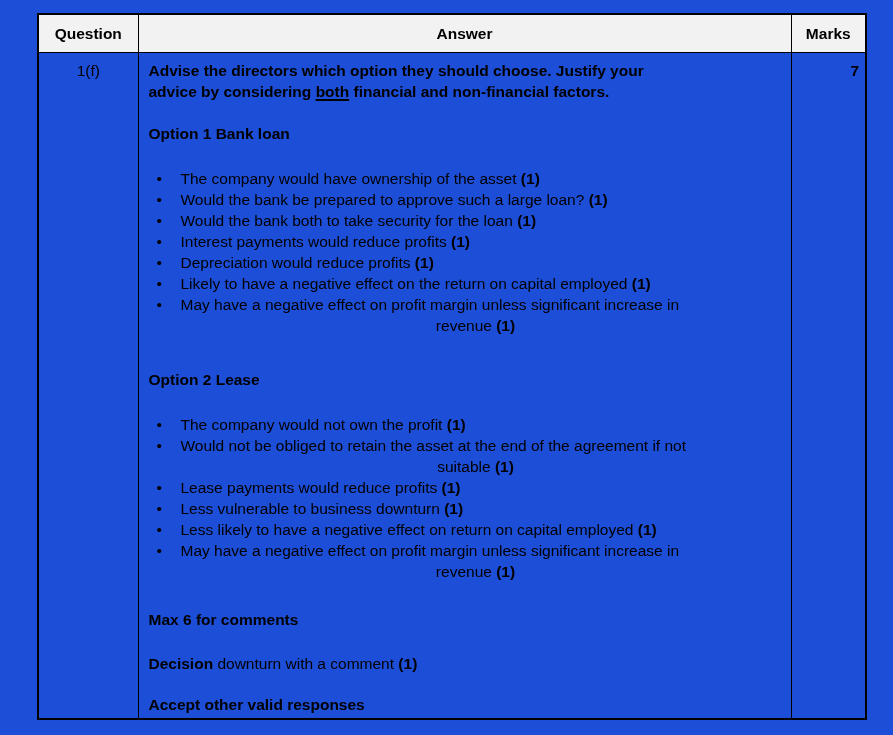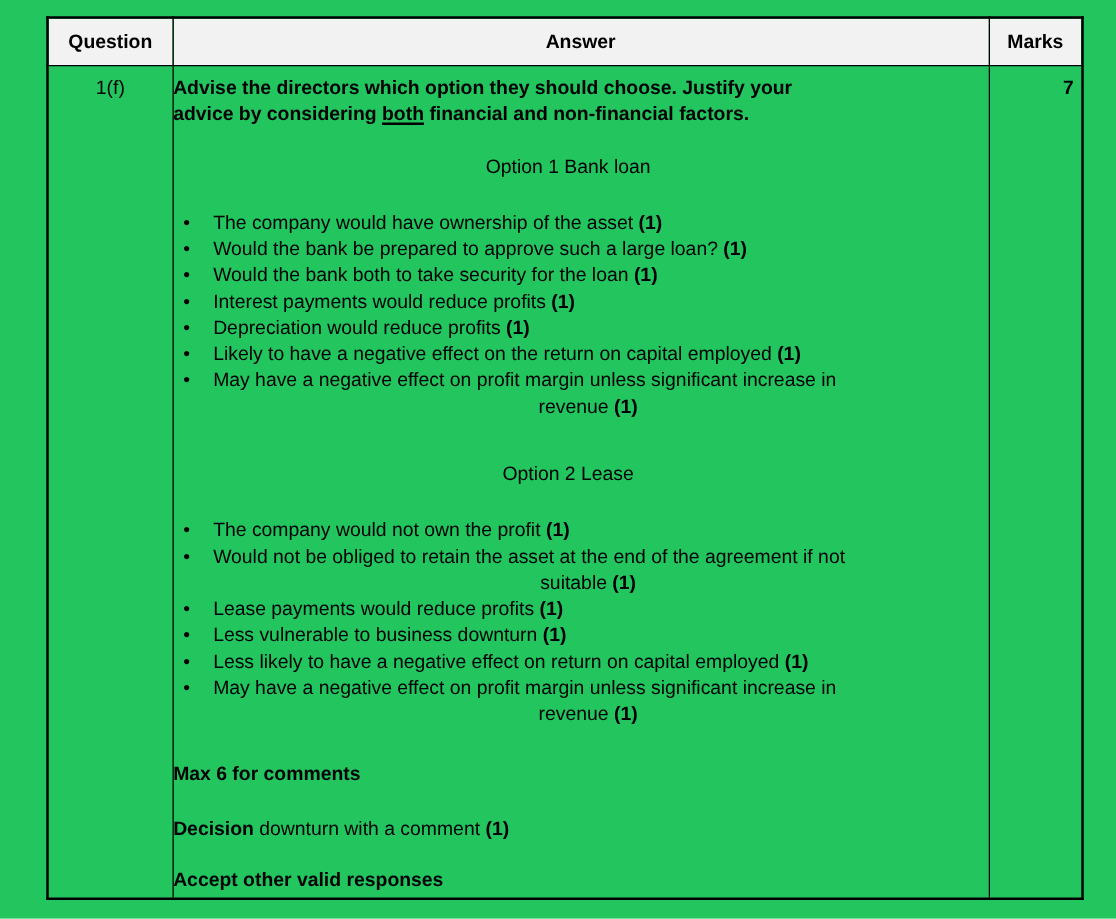--- a/index.html
+++ b/index.html
@@ -7,21 +7,21 @@
     margin: 0;
     padding: 0;
     width: 893px;
     height: 735px;
     background: #ffffff;
     font-family: "Liberation Sans", sans-serif;
     color: #000000;
     font-size: 15.5px;
     line-height: 21px;
   }
-  .page { position: relative; width: 893px; height: 735px; background: #22c55e; overflow: hidden; }
+  .page { position: relative; width: 893px; height: 735px; background: #1d4ed8; overflow: hidden; }
 
   table.scheme {
     position: absolute;
     left: 37px;
     top: 13px;
     width: 828px;
     border-collapse: collapse;
     table-layout: fixed;
     border: 2px solid #000000;
   }
@@ -37,34 +37,34 @@
     text-align: center;
     vertical-align: middle;
     padding: 0;
   }
   tr.body-row { height: 667px; }
   td.q-cell {
     text-align: center;
     padding: 7px 2px 0 2px;
   }
   td.a-cell {
-    padding: 7px 20px 0 0;
+    padding: 7px 20px 0 10px;
   }
   td.m-cell {
     text-align: right;
     font-weight: bold;
     padding: 7px 6px 0 2px;
   }
 
   .b { font-weight: bold; }
   .prompt { font-weight: bold; }
   .prompt .line { display: block; }
   .u { text-decoration: underline; text-decoration-thickness: 2px; text-underline-offset: 2px; }
 
-  .heading { font-weight: normal; text-align: center; }
+  .heading { font-weight: bold; }
   .gap-21 { margin-top: 21px; }
   .gap-33 { margin-top: 33px; }
 
   ul.bullets {
     list-style: none;
     margin: 24px 0 0 0;
     padding: 0 0 0 32px;
   }
   ul.bullets li { position: relative; }
   ul.bullets li::before {

